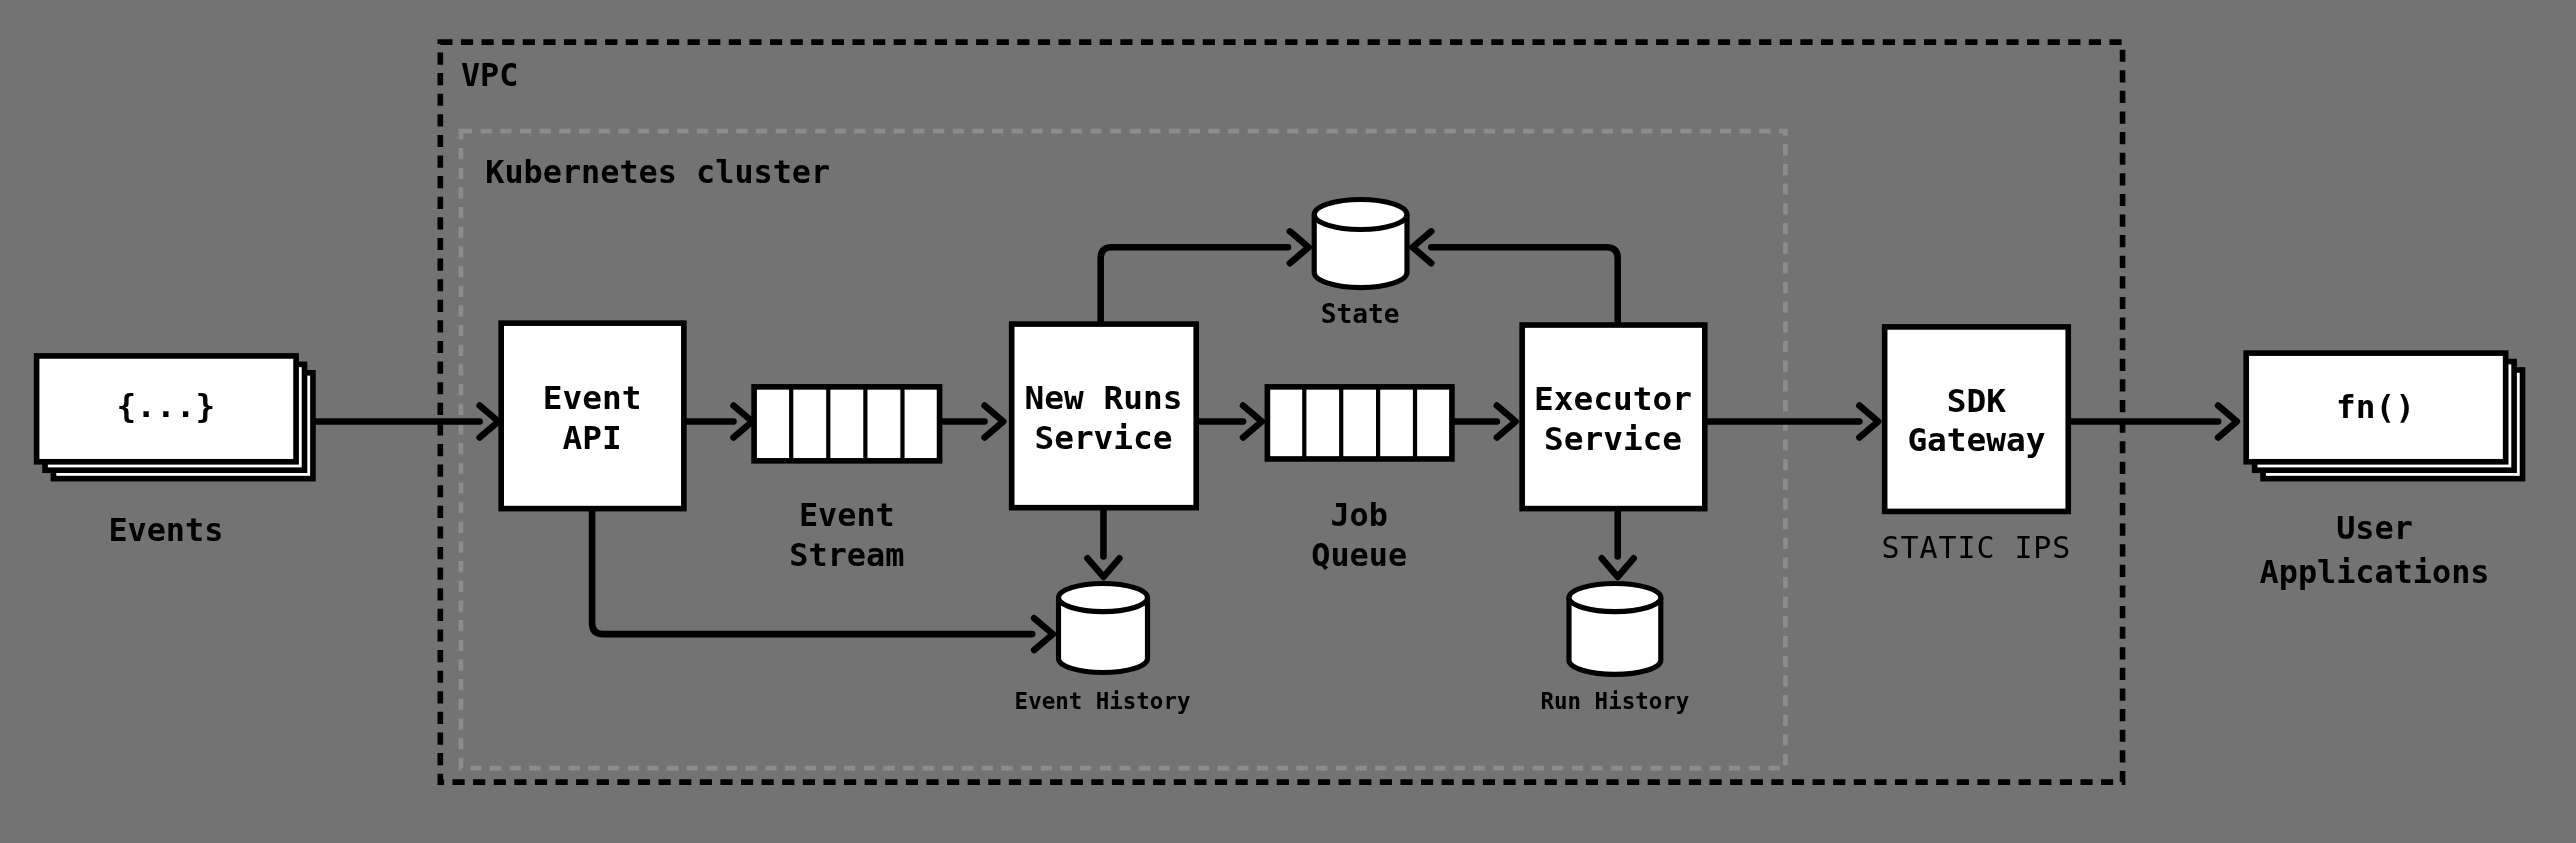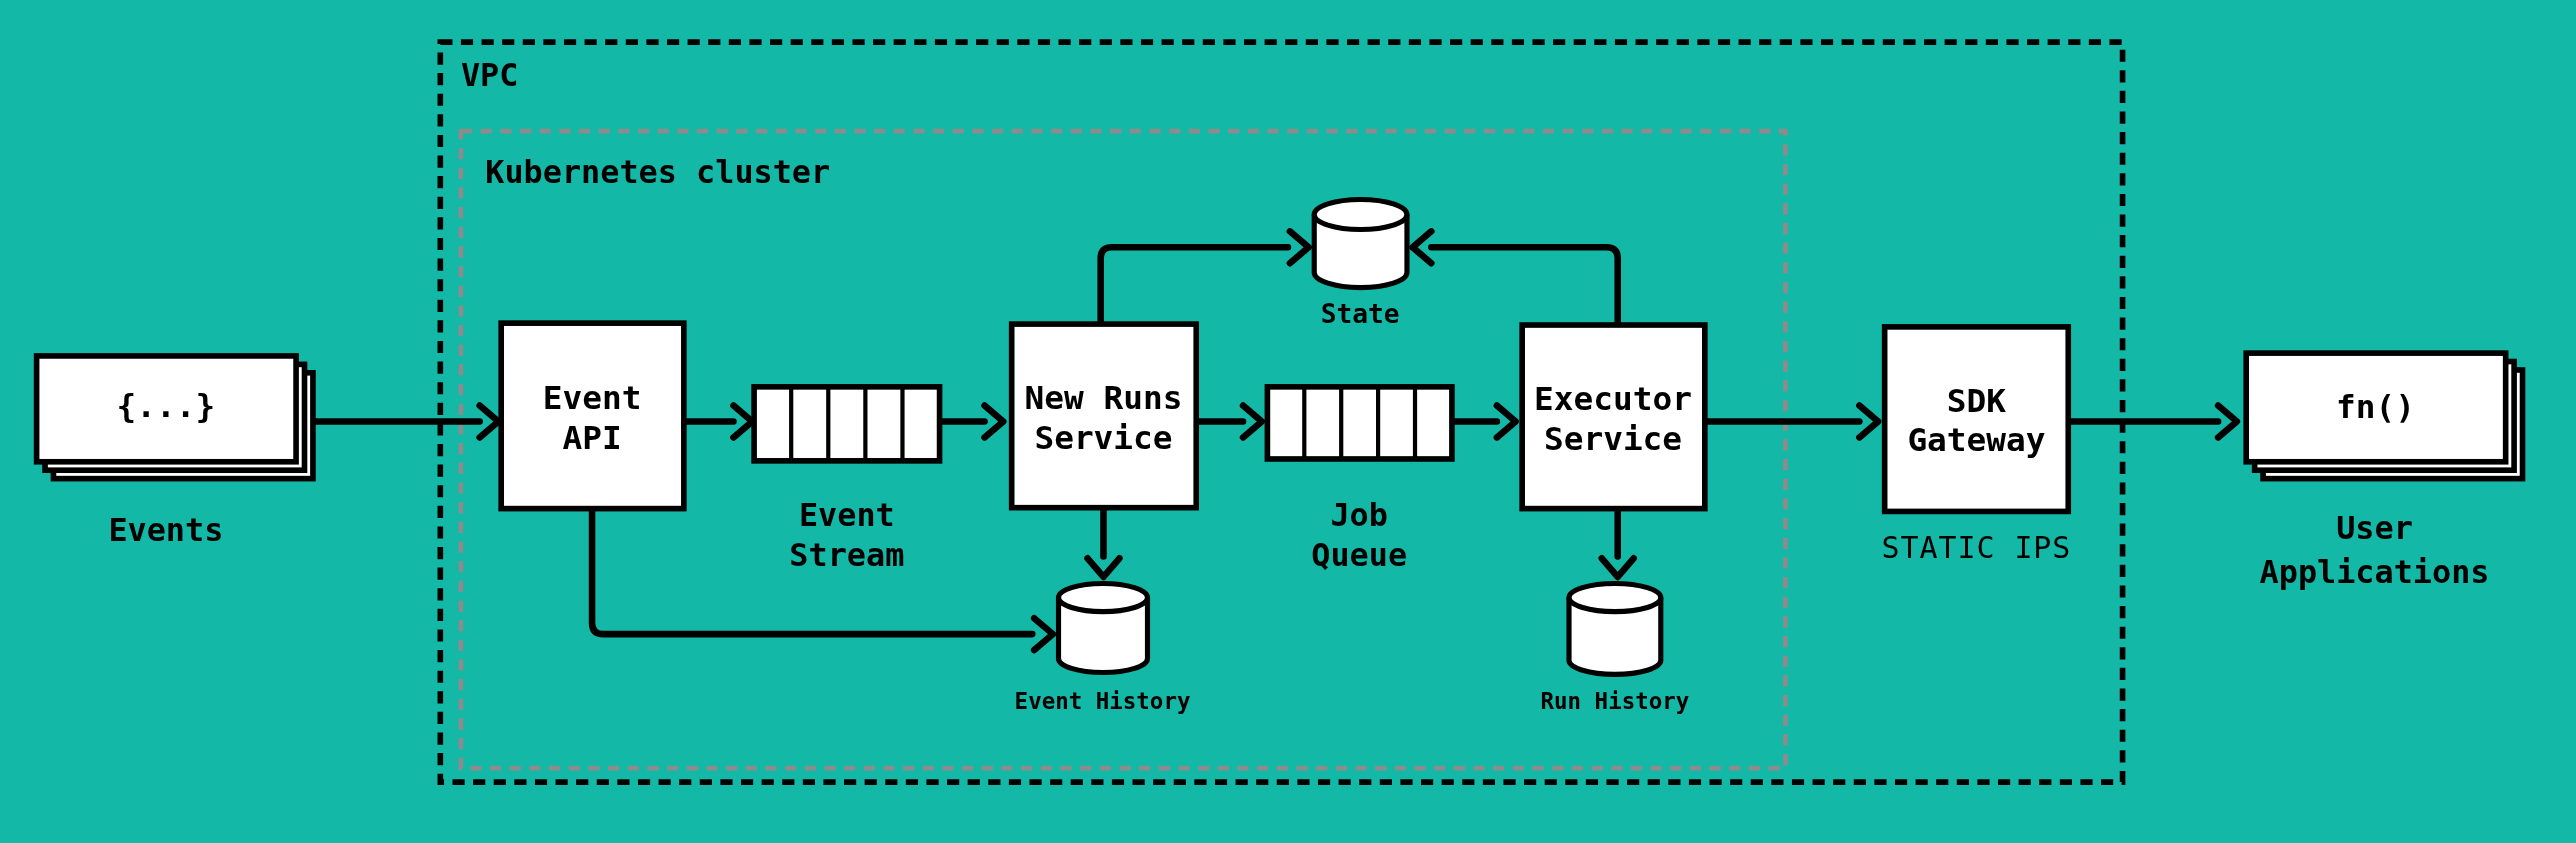--- a/index.html
+++ b/index.html
@@ -1,16 +1,16 @@
 <!DOCTYPE html>
 <html style="font-size:15px"><head>
 <meta charset="utf-8">
 <style>
   html,body{margin:0;padding:0;background:#ffffff;}
-  .stage{width:2576px;height:843px;background:#14b8a6;}
+  .stage{width:2576px;height:843px;background:#737373;}
   svg{display:block;}
   .box{fill:#fff;stroke:#000;stroke-width:6;}
   .stack{fill:#fff;stroke:#000;stroke-width:6;}
   .queue-outer{fill:#fff;stroke:#000;stroke-width:6;}
   .queue-div{stroke:#000;stroke-width:4.5;}
   .cyl{fill:#fff;stroke:#000;stroke-width:5.5;stroke-linejoin:round;}
   .flow{fill:none;stroke:#000;stroke-width:7;stroke-linecap:round;stroke-linejoin:round;}
   .head{fill:none;stroke:#000;stroke-width:7;stroke-linecap:round;stroke-linejoin:round;}
   .vpc-rect{fill:none;stroke:#000;stroke-width:6;stroke-dasharray:13 9;}
   .k8s-rect{fill:none;stroke:#8c8c8c;stroke-width:5;stroke-dasharray:12 9;}

